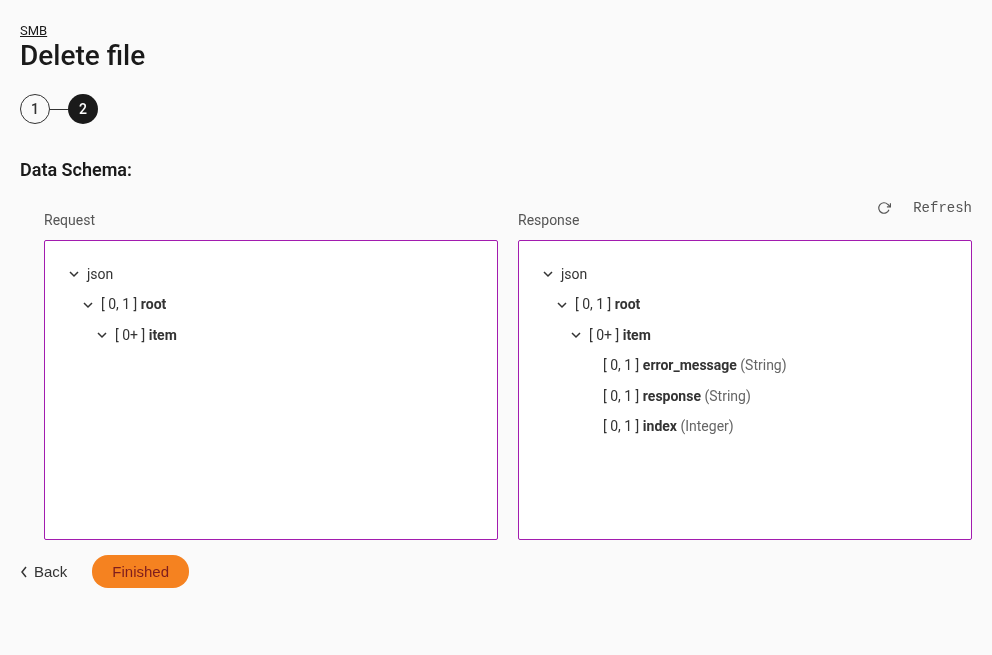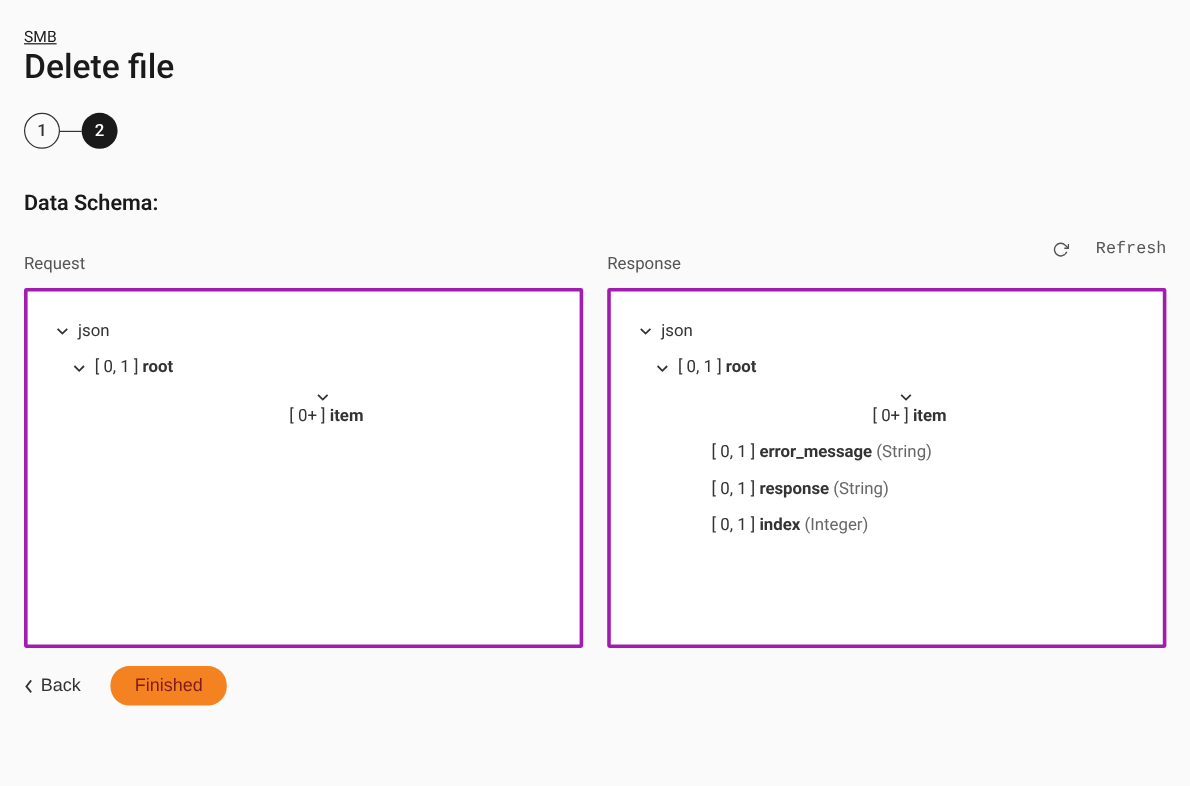--- a/index.html
+++ b/index.html
@@ -76,35 +76,36 @@
       display: block;
     }
     .refresh-label {
       font-size: 14px;
       color: #555;
     }
     .panels {
       display: flex;
       gap: 20px;
       margin-top: 0px;
+      margin-left: 24px;
     }
     .panel-group {
       flex: 1;
       display: flex;
       flex-direction: column;
     }
     .panel-label {
       font-size: 14px;
       color: #555;
       margin-bottom: 12px;
       margin-top: -4px;
     }
     .panel {
       background: #fff;
-      border: 3px solid #a21caf;
+      border: 1px solid #a21caf;
       border-radius: 2px;
       padding: 18px 12px;
       height: 300px;
       font-size: 14px;
     }
     .tree-item {
       display: flex;
       align-items: center;
       padding: 4px 0;
       line-height: 1.6;
@@ -115,21 +116,21 @@
       justify-content: center;
       width: 14px;
       margin-right: 6px;
       cursor: pointer;
     }
     .chevron svg {
       display: block;
     }
     .indent-0 { padding-left: 10px; }
     .indent-1 { padding-left: 24px; }
-    .indent-2 { padding-left: 38px; flex-direction: column; }
+    .indent-2 { padding-left: 38px; }
     .indent-3-noarrow { padding-left: 72px; }
     .card-text {
       color: #333;
       font-size: 14px;
     }
     .field-name {
       font-weight: 700;
     }
     .field-type {
       color: #666;

